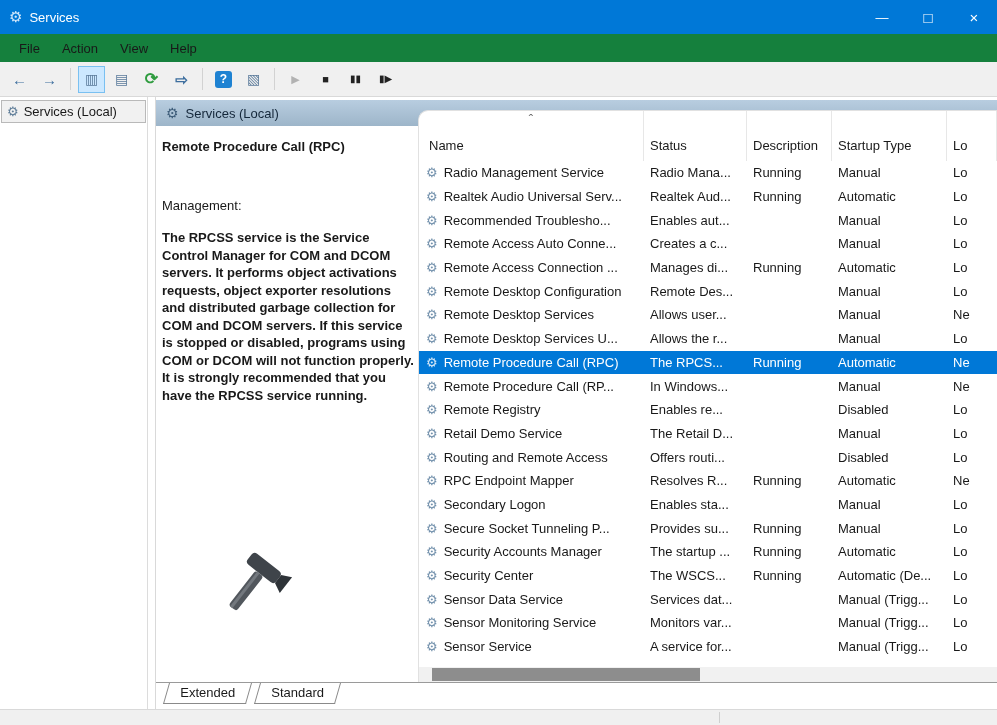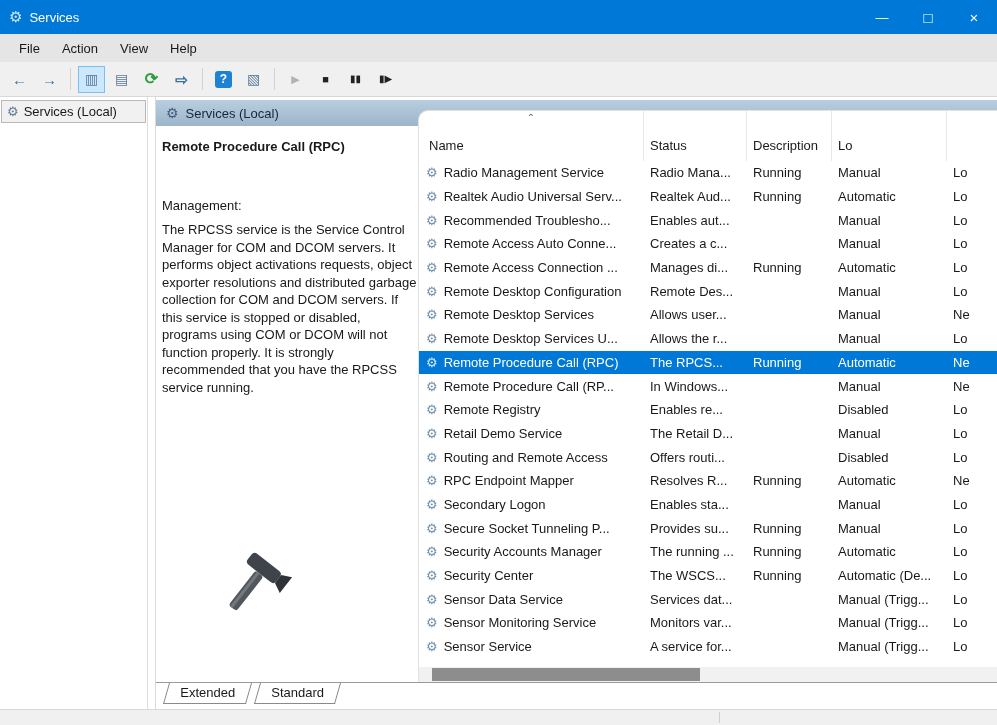--- a/index.html
+++ b/index.html
@@ -8,21 +8,21 @@
 
   
   .titlebar { position:absolute; top:0; left:0; right:0; height:34px; background:#0078d7; display:flex; align-items:center; color:#fff; padding-left:9px; }
   .title-icon { font-size:15px; color:#cfe6fa; margin-right:7px; }
   .title-text { font-size:13px; }
   .win-controls { margin-left:auto; display:flex; height:100%; }
   .win-btn { width:46px; height:100%; display:flex; align-items:center; justify-content:center; font-size:15px; color:#fff; cursor:default; }
   .win-btn.min { font-size:13px; }
 
   
-  .menubar { position:absolute; top:34px; left:0; right:0; height:28px; background:#e5e5e5; display:flex; align-items:center; padding-left:8px; }
+  .menubar { position:absolute; top:34px; left:0; right:0; height:28px; background:#15803d; display:flex; align-items:center; padding-left:8px; }
   .menu-item { padding:5px 11px; font-size:13px; }
 
   
   .toolbar { position:absolute; top:62px; left:0; right:0; height:35px; background:#f0f0f0; border-bottom:1px solid #d9d9d9; display:flex; align-items:center; padding-left:6px; gap:3px; }
   .tool-btn { width:27px; height:27px; display:flex; align-items:center; justify-content:center; border:1px solid transparent; }
   .tool-btn.active { background:#cce8ff; border-color:#79c0f1; }
   .tool-btn.disabled .glyph { color:#b2b2b2 !important; }
   .glyph { font-size:15px; color:#3d6e9e; line-height:1; }
   .glyph.panel { color:#5a7a9a; font-size:14px; }
   .glyph.green { color:#2f9c3f; font-weight:bold; font-size:16px; }
@@ -39,21 +39,21 @@
   .tree-icon { color:#5f7d98; font-size:13px; }
 
   .main-pane { position:absolute; left:155px; top:0; right:0; height:612px; background:#fff; border-left:1px solid #d9d9d9; }
   .mmc-header { position:absolute; top:3px; left:0; right:0; height:26px; background:linear-gradient(180deg,#b8cde0,#9db5c9); display:flex; align-items:center; padding-left:10px; gap:7px; z-index:1; color:#14273a; }
   .mmc-header .hdr-icon { color:#3e5d7a; font-size:14px; }
 
   
   .detail-panel { position:absolute; left:6px; top:32px; width:258px; bottom:30px; background:#fff; z-index:2; }
   .detail-title { font-weight:bold; font-size:13px; margin-top:10px; }
   .detail-desc-label { margin-top:44px; }
-  .detail-desc { margin-top:8px; width:255px; line-height:17.5px; }
+  .detail-desc { margin-top:16px; width:255px; line-height:17.5px;font-weight:bold; }
   .hammer { position:absolute; left:52px; top:420px; }
 
   
   .table-panel { position:absolute; top:13px; left:262px; right:0; height:572px; background:#fff; border-radius:10px 0 0 0; border-left:1px solid #e1e1e1; border-top:1px solid #e1e1e1; overflow:hidden; z-index:3; }
   .thead, .trow { display:grid; grid-template-columns:225px 103px 85px 115px 1fr; }
   .thead { height:50px; }
   .thcell { position:relative; display:flex; align-items:flex-end; padding:0 0 8px 6px; border-right:1px solid #e7e7e7; font-size:13px; color:#1a1a1a; }
   .thcell:first-child { padding-left:10px; }
   .sort-caret { position:absolute; top:1px; left:50%; transform:translateX(-50%); font-size:13px; color:#666; }
   .tbody { }
@@ -190,20 +190,24 @@
   <div class="thcell">
 
     <span class="thlabel">Status</span>
   </div>
 
   <div class="thcell">
 
     <span class="thlabel">Description</span>
   </div>
 
+  <div class="thcell">
+
+    <span class="thlabel">Startup Type</span>
+  </div>
 
   <div class="thcell">
 
     <span class="thlabel">Lo</span>
   </div>
 </div>
         <div class="tbody" id="tbody">
   <div class="trow">
     <div class="tcell name-cell">
       <span class="svc-icon">⚙</span>
@@ -378,21 +382,21 @@
     <div class="tcell">Running</div>
     <div class="tcell">Manual</div>
     <div class="tcell">Lo</div>
   </div>
 
   <div class="trow">
     <div class="tcell name-cell">
       <span class="svc-icon">⚙</span>
       <span>Security Accounts Manager</span>
     </div>
-    <div class="tcell">The running ...</div>
+    <div class="tcell">The startup ...</div>
     <div class="tcell">Running</div>
     <div class="tcell">Automatic</div>
     <div class="tcell">Lo</div>
   </div>
 
   <div class="trow">
     <div class="tcell name-cell">
       <span class="svc-icon">⚙</span>
       <span>Security Center</span>
     </div>

